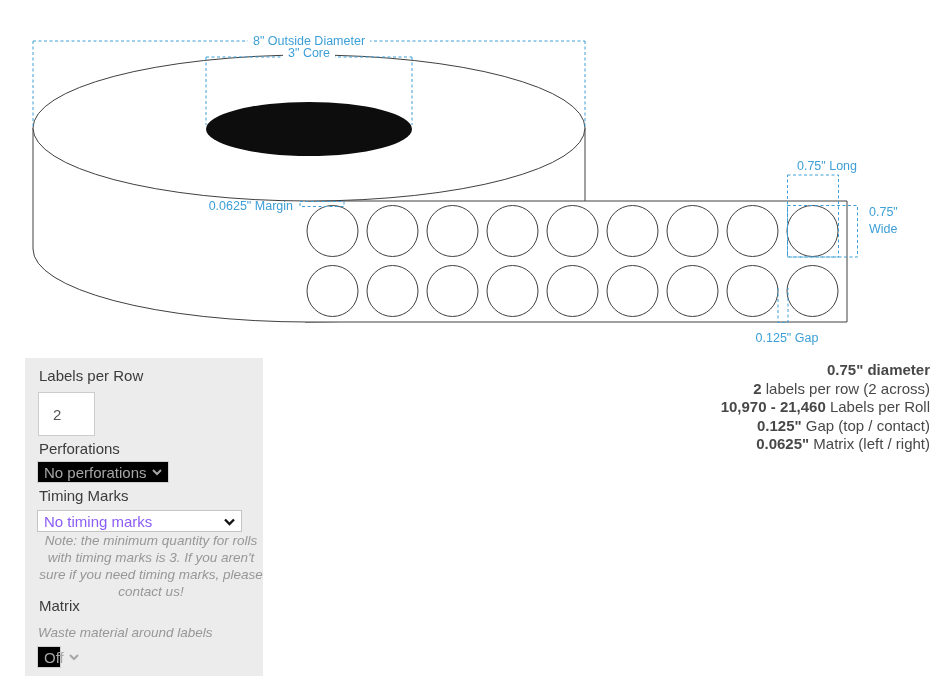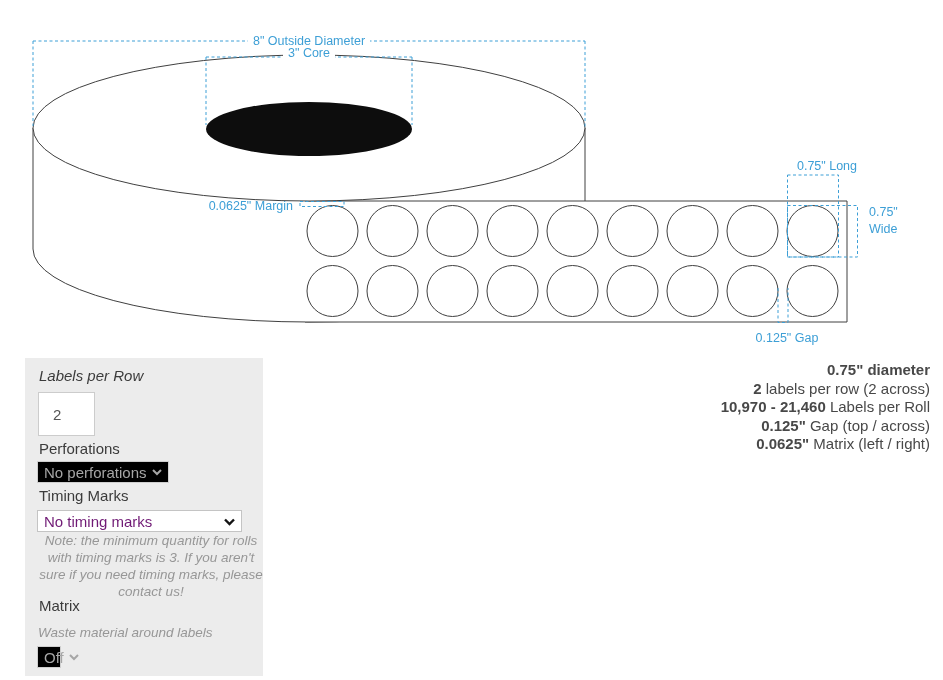--- a/index.html
+++ b/index.html
@@ -14,32 +14,32 @@
   .dim-core{left:206px;top:46px;width:206px;text-align:center;}
   .dim-margin{left:168px;top:199px;width:125px;text-align:right;}
   .dim-long{left:771px;top:159px;width:112px;text-align:center;}
   .dim-wide{left:869px;top:204px;width:46px;line-height:16.5px;}
   .dim-gap{left:727px;top:331px;width:120px;text-align:center;}
 
   
   .panel{position:absolute;left:25px;top:358px;width:238px;height:318px;
          background:#ececec;box-sizing:border-box;padding:9px 14px;color:#3b3b3b;}
   .panel .heading{font-size:15px;color:#3b3b3b;margin:0;}
-  .h-lpr{position:absolute;left:14px;top:9px;font-style:italic;}
+  .h-lpr{position:absolute;left:14px;top:9px;}
   .num-input{position:absolute;left:13px;top:34px;width:57px;height:44px;
              border:1px solid #ccc;background:#fff;font-size:15px;color:#555;
              padding:0 0 0 14px;box-sizing:border-box;font-family:"Liberation Sans",sans-serif;}
   .h-perf{position:absolute;left:14px;top:82px;}
   .sel{position:absolute;display:flex;align-items:center;box-sizing:border-box;
        font-size:15px;border:1px solid #cfcfcf;background:#000000;color:#a6a6a6;
        padding:0 6px;height:22px;cursor:default;}
   .sel .chev{margin-left:5px;display:inline-flex;}
   .sel-perf{left:12px;top:103px;width:132px;}
   .h-timing{position:absolute;left:14px;top:129px;}
-  .sel-timing{left:12px;top:152px;width:205px;background:#fff;color:#701a75;
+  .sel-timing{left:12px;top:152px;width:205px;background:#fff;color:#8b5cf6;
               border:1px solid #c4c4c4;justify-content:space-between;}
   .note{position:absolute;left:13px;top:174px;width:226px;font-size:13.5px;
         line-height:17px;font-style:italic;color:#979797;text-align:center;}
   .h-matrix{position:absolute;left:14px;top:239px;}
   .waste{position:absolute;left:13px;top:267px;width:226px;font-size:13.5px;
          font-style:italic;color:#979797;}
   .sel-off{left:12px;top:288px;width:24px;}
 
   
   .summary{position:absolute;right:13px;top:361px;text-align:right;
@@ -141,17 +141,17 @@
             <polyline points="1,2 5,6 9,2" fill="none" stroke="#a6a6a6" stroke-width="2"></polyline>
           </svg>
       </span>
     </div>
   </div>
 
   <div class="summary">
     <div><b>0.75" diameter</b><span></span></div>
     <div><b>2</b><span> labels per row (2 across)</span></div>
     <div><b>10,970 - 21,460</b><span> Labels per Roll</span></div>
-    <div><b>0.125"</b><span> Gap (top / across)</span></div>
+    <div><b>0.125"</b><span> Gap (top / contact)</span></div>
     <div><b>0.0625"</b><span> Matrix (left / right)</span></div>
   </div>
 
 </div>
 
 </body></html>

